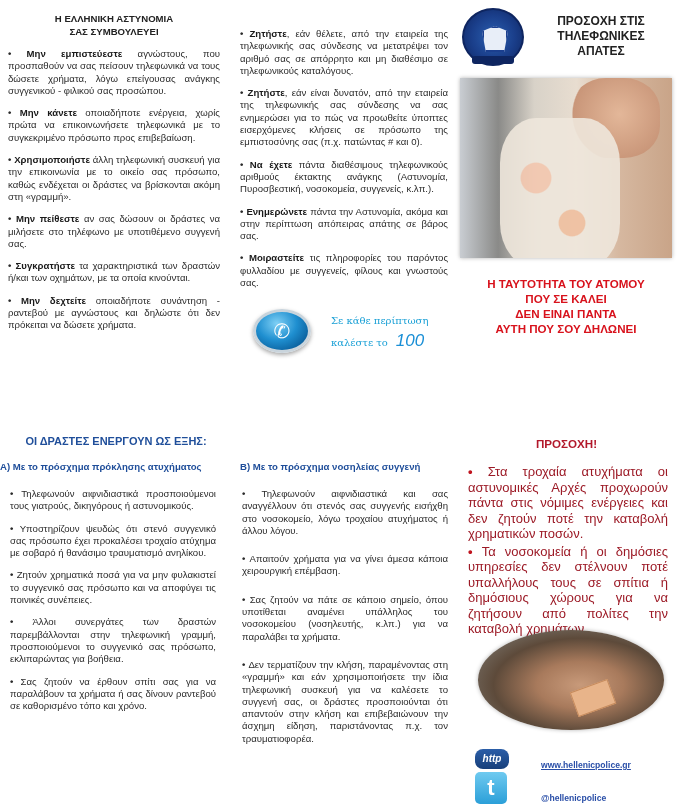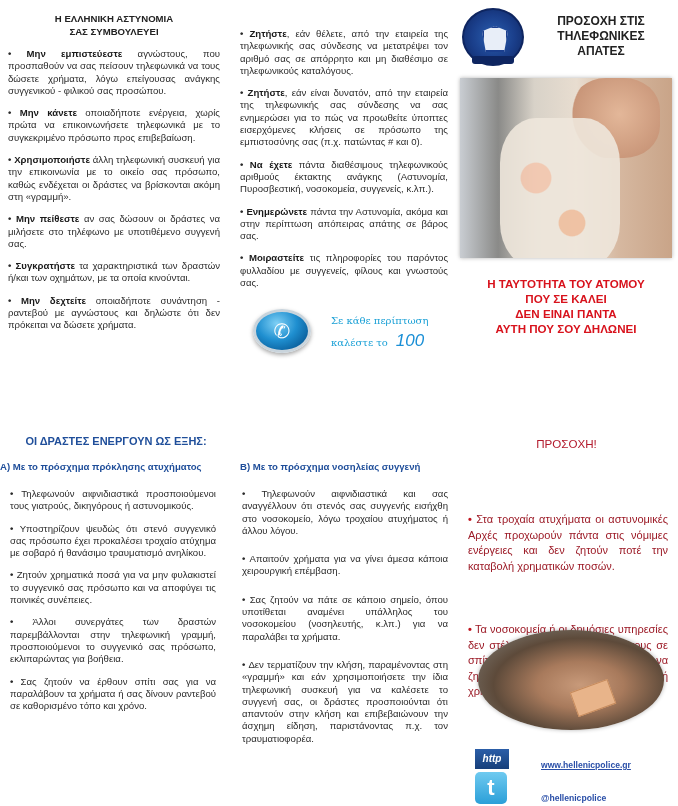--- a/index.html
+++ b/index.html
@@ -37,28 +37,28 @@
   .red-msg { position: absolute; left: 460px; top: 276px; width: 212px; text-align: center; color: #d8121c; font-weight: bold; font-size: 11.6px; line-height: 15px; }
   
   #b1-head { position: absolute; left: 0; top: 435px; width: 232px; text-align: center; color: #1f4e9a; font-weight: bold; font-size: 11px; }
   #b1-sub { position: absolute; left: 0; top: 461px; width: 232px; color: #1f4e9a; font-weight: bold; font-size: 9.6px; white-space: nowrap; }
   #b1 { left: 10px; top: 488px; width: 206px; }
   
   #b2-sub { position: absolute; left: 240px; top: 461px; width: 210px; color: #1f4e9a; font-weight: bold; font-size: 9.6px; white-space: nowrap; }
   #b2 { left: 242px; top: 488px; width: 206px; }
   #b2 p.item { margin-bottom: 16px; }
   
-  #b3-head { position: absolute; left: 455px; top: 437px; width: 223px; text-align: center; color: #b2182b; font-weight: normal; font-size: 11.6px; }
+  #b3-head { position: absolute; left: 455px; top: 437px; width: 223px; text-align: center; color: #b2182b; font-weight: bold; font-size: 11.6px; }
   #b3 { left: 468px; top: 464px; width: 200px; }
-  #b3 p.item { color: #9c1a26; margin-bottom: 2px; font-size: 11px; line-height: 15.5px; margin-top: 48px; }
+  #b3 p.item { color: #9c1a26; margin-bottom: 2px; font-size: 13px; line-height: 15.5px; }
   #b3 .bullet { color: #c0141e; }
   .photo2 { position: absolute; left: 478px; top: 630px; width: 186px; height: 100px; border-radius: 50%;
     background: radial-gradient(ellipse at 55% 55%, #c89a7a 0%, #a87a5c 30%, #5d4a3a 60%, #7d7870 90%); box-shadow: 0 0 4px rgba(0,0,0,0.3); overflow:hidden; }
   .photo2::after { content:""; position:absolute; left: 95px; top: 55px; width: 38px; height: 24px; background: #e8b48a; transform: rotate(-20deg); border:1px solid #c68b5d; }
-  .web-icon { position: absolute; left: 475px; top: 749px; width: 34px; height: 20px; background: linear-gradient(#2b5ea8, #173f7a); color: #fff; font-size: 10px; font-weight: bold; font-style: italic; text-align:center; line-height:20px; }
+  .web-icon { position: absolute; left: 475px; top: 749px; width: 34px; height: 20px; background: linear-gradient(#2b5ea8, #173f7a); color: #fff; font-size: 10px; font-weight: bold; font-style: italic; text-align:center; line-height:20px;border-radius:8px; }
   .tw-icon { position: absolute; left: 475px; top: 772px; width: 32px; height: 32px; border-radius: 5px; background: linear-gradient(#6fcaf0, #2b9fd8); color: #fff; font-size: 22px; font-weight: bold; text-align:center; line-height:32px; }
   .web-link { position: absolute; left: 541px; top: 760px; font-size: 8.6px; color: #2a4fa8; text-decoration: underline; font-weight: bold; }
   .tw-handle { position: absolute; left: 541px; top: 793px; font-size: 8.6px; color: #2a4fa8; font-weight: bold; }
 </style>
 </head>
 <body>
 
 <div class="col" id="c1">
   <div class="h-center">
     <div>Η ΕΛΛΗΝΙΚΗ ΑΣΤΥΝΟΜΙΑ</div>

